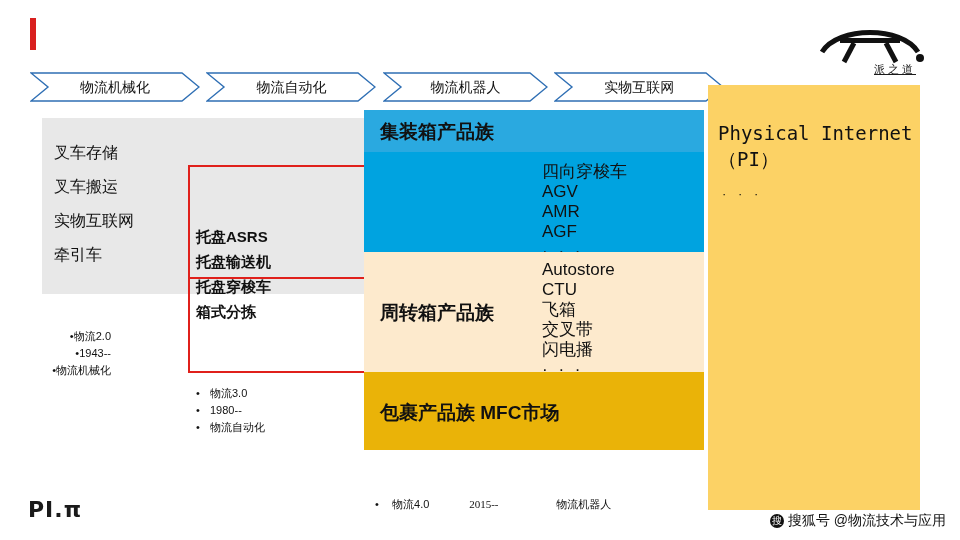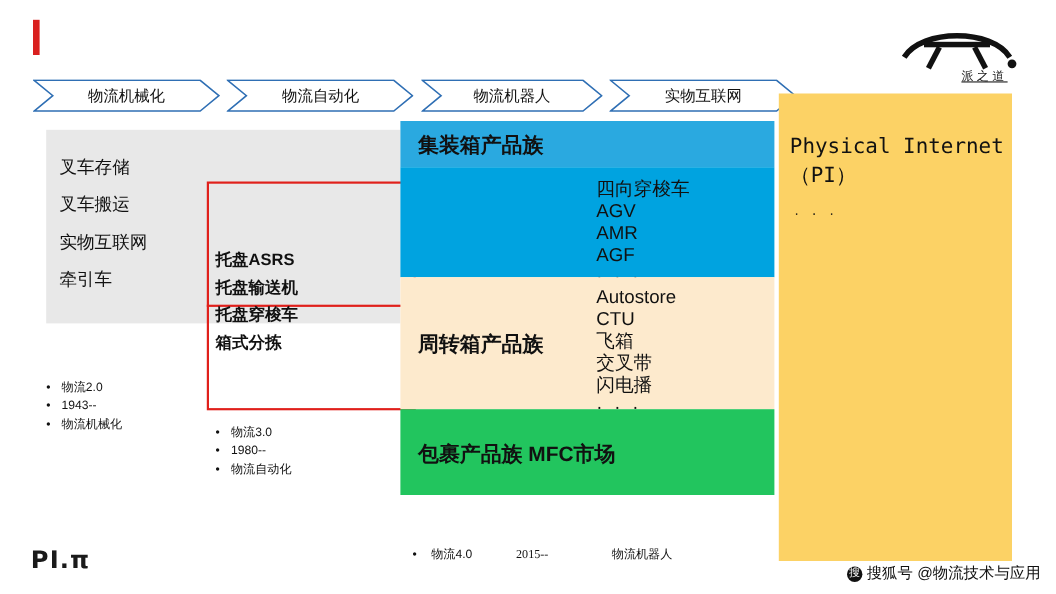--- a/index.html
+++ b/index.html
@@ -70,40 +70,40 @@
   }
   .red-list-2 {
     position:absolute; left:196px; top:283px;
     font-size:15px; color:#111; line-height:25px; font-weight:bold;
   }
 
   
   .bullets { position:absolute; font-size:11px; color:#111; line-height:17px; }
   .bullets .b { display:block; white-space:nowrap; }
   .bullets .b::before { content:"\2022"; display:inline-block; width:14px; color:#111; }
-  .bul-1 { left:42px; top:344px; }
+  .bul-1 { left:42px; top:328px;text-align:right; }
   .bul-2 { left:196px; top:385px; }
   .bul-3 { left:375px; top:496px; }
   .bul-3 .b span { display:inline-block; }
   .b-col2 { width:84px;font-family:Liberation Serif, serif; }
   .b-col1 { width:74px; }
 
   
   .stack { position:absolute; left:364px; top:110px; width:290px; }
   .band { position:relative; width:340px; }
   .band .name {
     position:absolute; left:16px; font-size:19px; font-weight:bold; color:#111;
   }
   .band .items {
     position:absolute; left:178px; font-size:17px; color:#111; line-height:20px;
   }
   .band-a { height:42px; background:#2aa9e0; }
   .band-b { height:100px; background:#00a3e0; }
   .band-c { height:120px; background:#fdeacd; }
-  .band-d { height:78px; background:#22c55e; }
+  .band-d { height:78px; background:#eab308; }
 
   
   .yellow {
     position:absolute; left:708px; top:85px; width:212px; height:425px;
     background:#fcd265;
   }
   .pi-title {
     position:absolute; left:718px; top:120px; width:200px;
     font-size:19px; color:#111; line-height:26px;
     font-family:"DejaVu Sans Mono", monospace;

